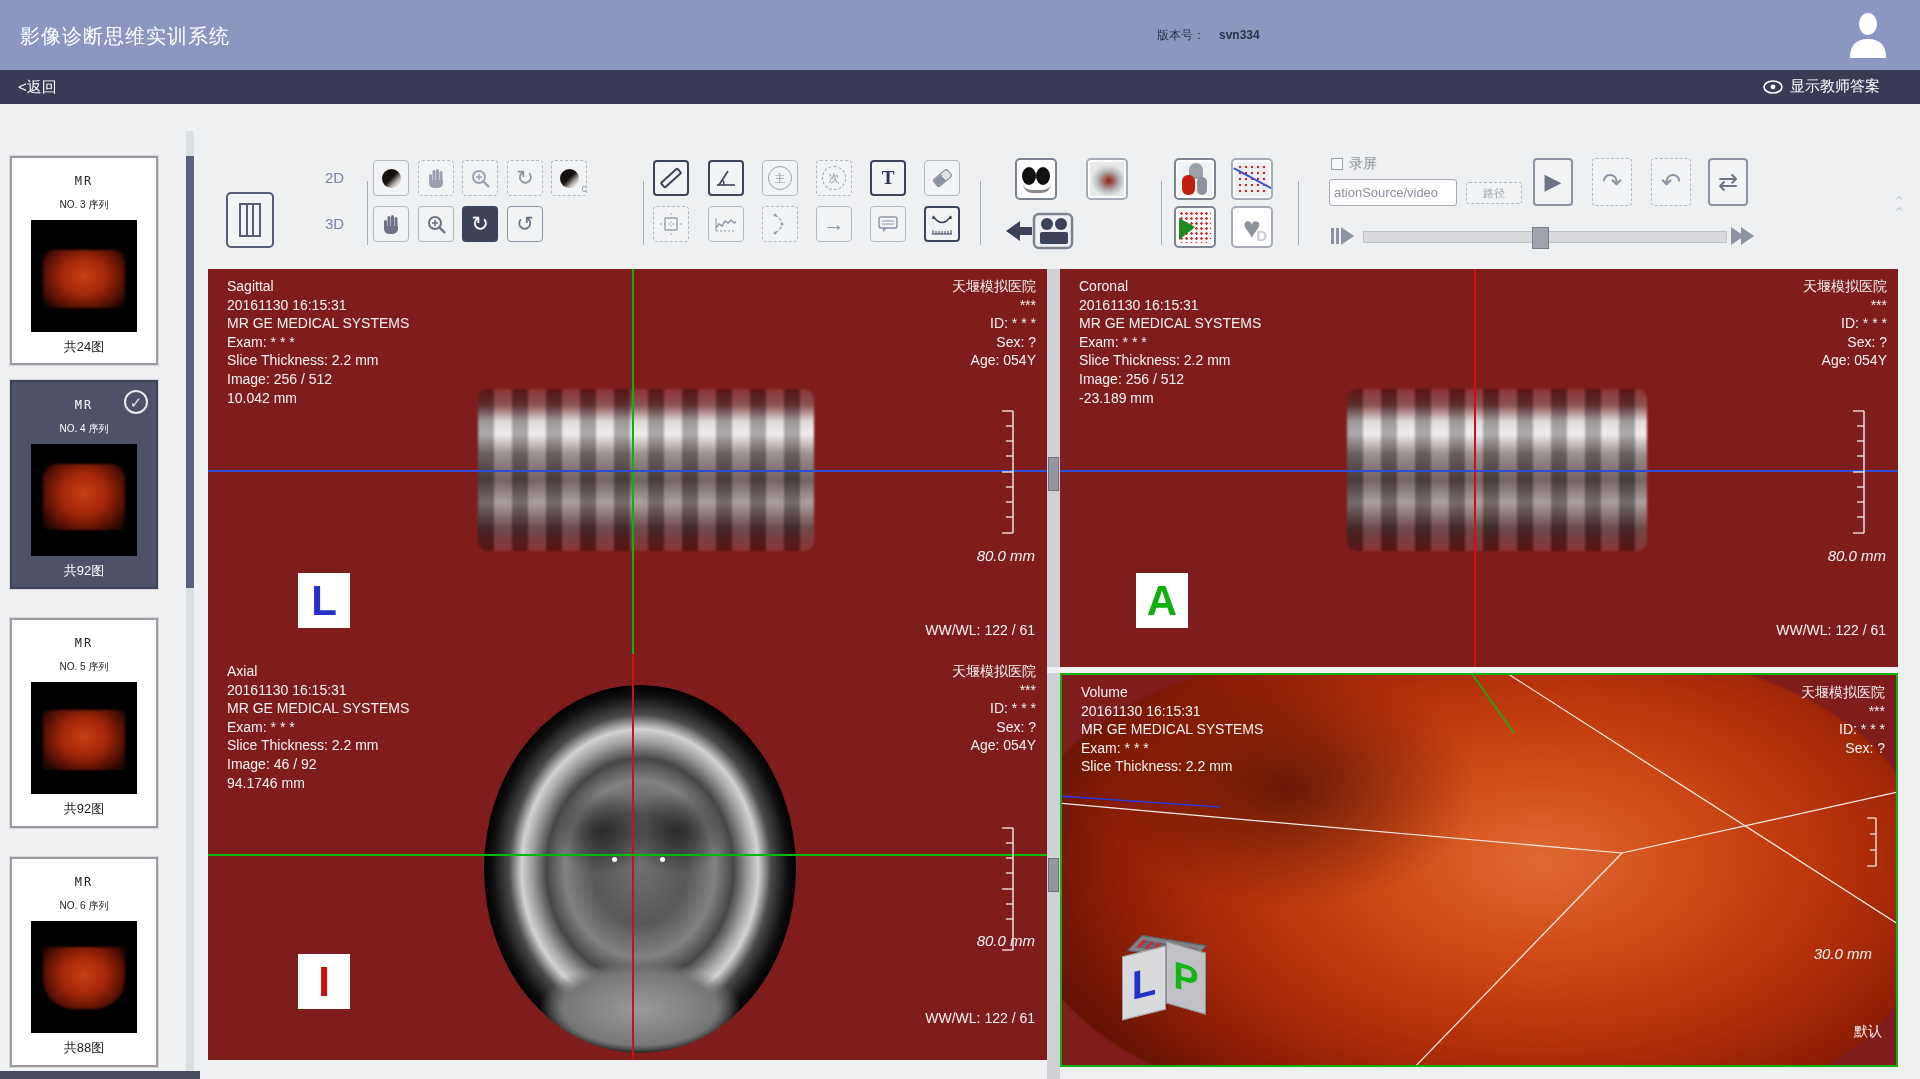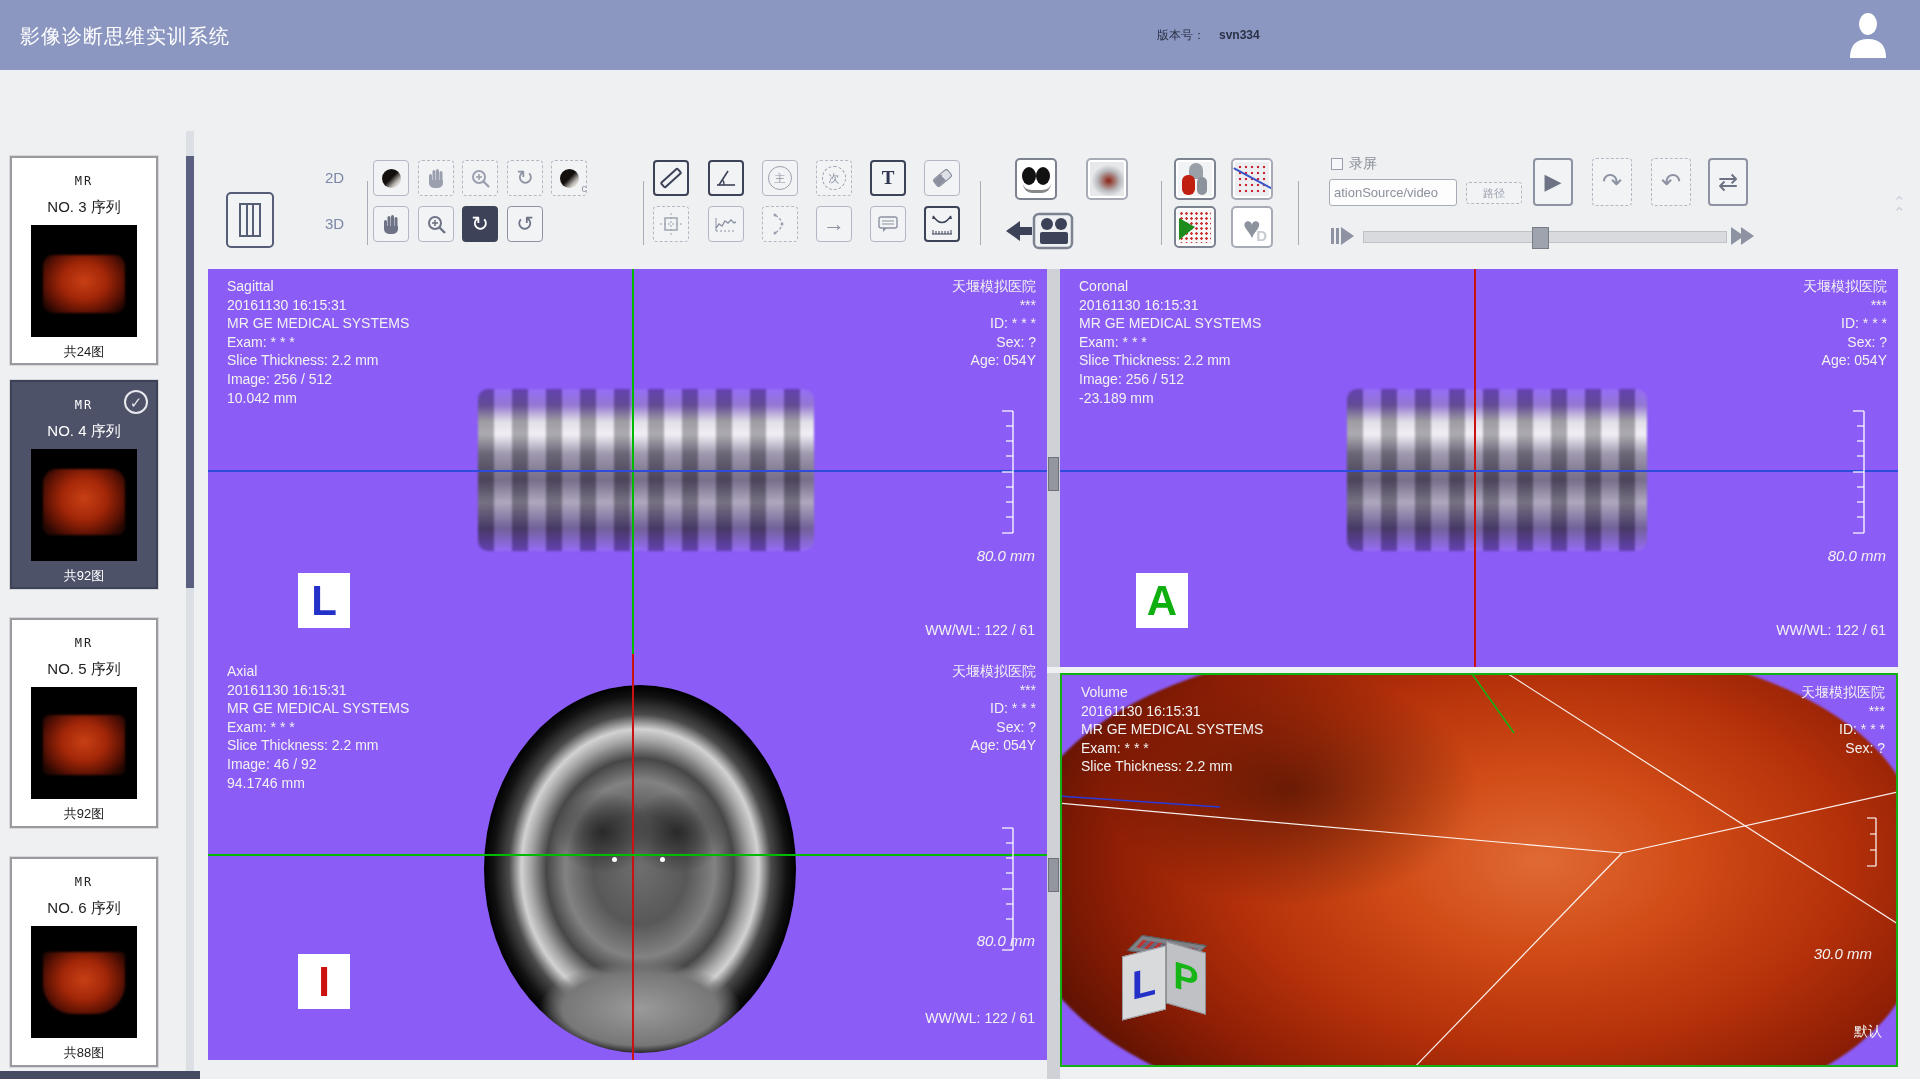--- a/index.html
+++ b/index.html
@@ -22,21 +22,21 @@
   
   .tabstrip { position:absolute; left:0; top:104px; width:1920px; height:27px; background:#8b97c1; }
   .tab { position:absolute; top:0; height:27px; line-height:27px; text-align:center; font-size:14px; cursor:pointer; }
   .tab.t2d { left:1751px; width:78px; color:#2f3550; }
   .tab.t3d { left:1830px; width:82px; background:#fafbfd; color:#7f8bb8; }
 
   
   .card { position:absolute; left:10px; width:148px; background:#fff; border:2px solid #9a9aa0;
           box-shadow:0 0 0 1px #d7d7da; text-align:center; color:#222; cursor:pointer; }
   .card .mod { margin-top:16px; font-size:12px; letter-spacing:2px; font-family:"DejaVu Sans Mono", monospace; }
-  .card .nm  { margin-top:10px; font-size:15px; }
+  .card .nm  { margin-top:10px; font-size:10px; }
   .card .thumb { width:106px; height:112px; margin:8px auto 6px; background:#000; position:relative; overflow:hidden; }
   .card .blob { position:absolute; left:12px; right:12px; top:24px; height:62px; border-radius:10px;
           background:radial-gradient(60% 70% at 50% 45%, #c84015 0%, #a32708 45%, #5d1204 78%, #230702 100%); filter:blur(1px); }
   .card .cnt { font-size:13px; margin-bottom:12px; }
   .card.sel { background:#4d5269; border-color:#3c4258; color:#fff; }
   .chk { position:absolute; right:8px; top:8px; width:24px; height:24px; border:2px solid #e8e8ee; border-radius:50%;
          color:#e8e8ee; font-size:15px; line-height:21px; text-align:center; }
   .sbar-v { position:absolute; left:186px; top:131px; width:8px; height:944px; background:#dcdfe4; }
   .sbar-v .th { position:absolute; left:0; top:25px; width:8px; height:432px; background:#596080; }
   .sbar-h { position:absolute; left:0; top:1071px; width:200px; height:8px; background:#454b63; }
@@ -75,21 +75,21 @@
   .path-btn { position:absolute; left:1466px; top:182px; width:56px; height:22px; border:1px dashed #b3b7c4; border-radius:3px;
               background:#f2f3f5; color:#9aa0ad; font-size:11px; cursor:pointer; }
   .slider { position:absolute; left:1363px; top:231px; width:364px; height:12px; background:#d9dade; border:1px solid #bfc2c9; cursor:pointer; }
   .slider .th { position:absolute; left:168px; top:-5px; width:17px; height:22px; background:#9fa3ad; border:1px solid #787c86; }
   .step-ico { position:absolute; top:227px; display:flex; align-items:center; gap:2px; color:#8d93a2; }
   .step-ico .bar { width:3px; height:16px; background:#8d93a2; }
   .tri { width:0; height:0; border-top:9px solid transparent; border-bottom:9px solid transparent; border-left:13px solid #8d93a2; }
   .collapse { position:absolute; left:1893px; top:196px; color:#c9cdd6; font-size:15px; line-height:11px; text-align:center; }
 
   
-  .vp { position:absolute; background:#8b5cf6; overflow:hidden; color:#f2f2f2; }
+  .vp { position:absolute; background:#7f1d1d; overflow:hidden; color:#f2f2f2; }
   .ovl { position:absolute; font-size:14px; line-height:18.6px; }
   .ovl.tl { left:19px; top:8px; }
   .ovl.tr { right:11px; top:8px; text-align:right; }
   .ch-v { position:absolute; top:0; bottom:0; width:2px; }
   .ch-h { position:absolute; left:0; right:0; height:2px; }
   .mrband { position:absolute; height:162px; top:120px; border-radius:10px; filter:blur(1px);
       background:
         repeating-linear-gradient(90deg, rgba(0,0,0,.28) 0 16px, rgba(255,255,255,.10) 16px 34px),
         linear-gradient(180deg, rgba(0,0,0,0) 0%, rgba(130,130,130,.35) 10%, rgba(225,225,225,.95) 20%, rgba(245,245,245,.95) 28%,
         rgba(150,150,150,.85) 40%, rgba(95,95,95,.8) 56%, rgba(170,170,170,.85) 70%, rgba(70,70,70,.6) 86%, rgba(0,0,0,0) 100%); }
@@ -133,20 +133,30 @@
     <div class="app-title">影像诊断思维实训系统</div>
     <div class="version">
       <span>版本号：</span><b>svn334</b>
     </div>
     <svg class="user-ico" viewBox="0 0 44 46">
       <ellipse cx="22" cy="12" rx="9" ry="11" fill="#fff"></ellipse>
       <path d="M4 46 Q4 27 22 27 Q40 27 40 46 Z" fill="#fff"></path>
     </svg>
   </div>
 
+  <div class="nav">
+    <div class="back">&lt;返回</div>
+    <div class="show-ans">
+      <svg width="20" height="14" viewBox="0 0 20 14">
+        <ellipse cx="10" cy="7" rx="9" ry="6" fill="none" stroke="#fff" stroke-width="1.6"></ellipse>
+        <circle cx="10" cy="7" r="2.4" fill="#fff"></circle>
+      </svg>
+      <span>显示教师答案</span>
+    </div>
+  </div>
 
 
   <div class="card" style="top:156px;height:209px">
     <div class="mod">MR</div>
     <div class="nm">NO. 3 序列</div>
     <div class="thumb">
         <div class="blob" style="top:30px;height:58px"></div>
       </div>
     <div class="cnt">共24图</div>
   </div>

